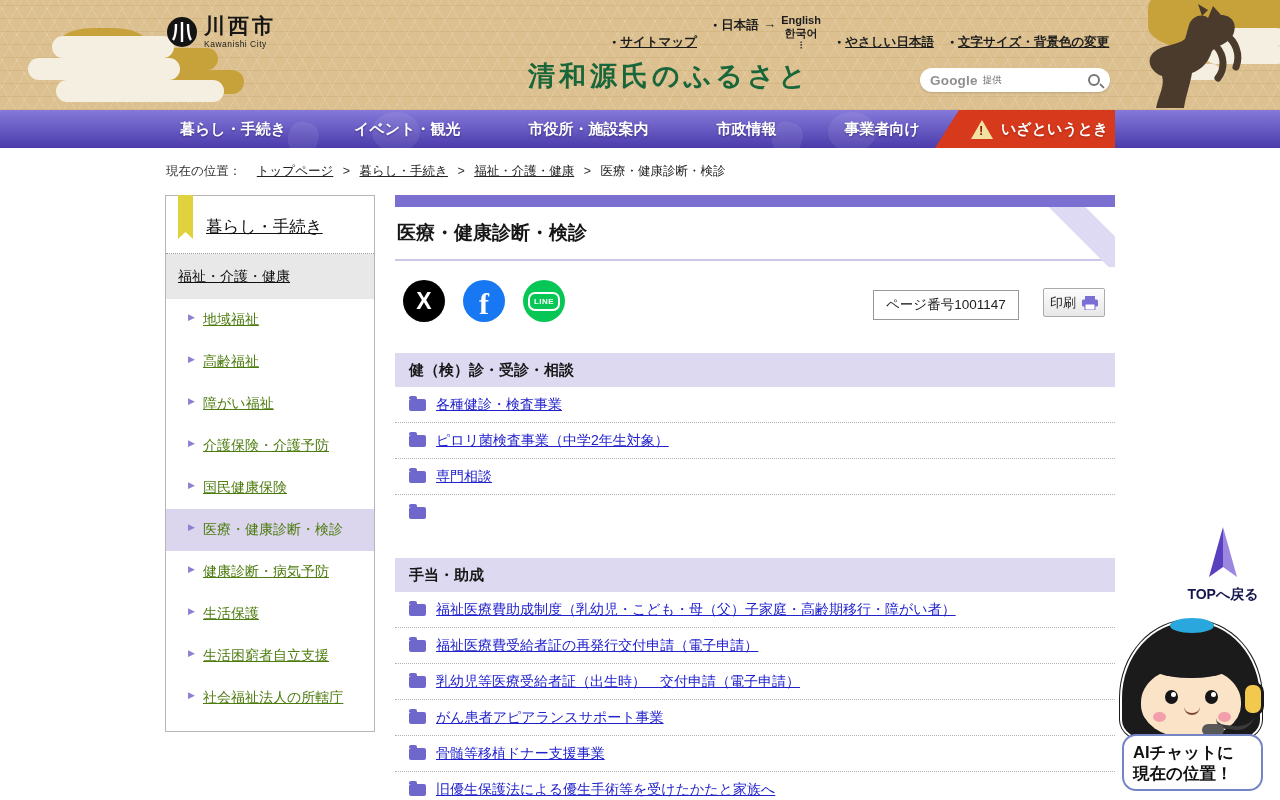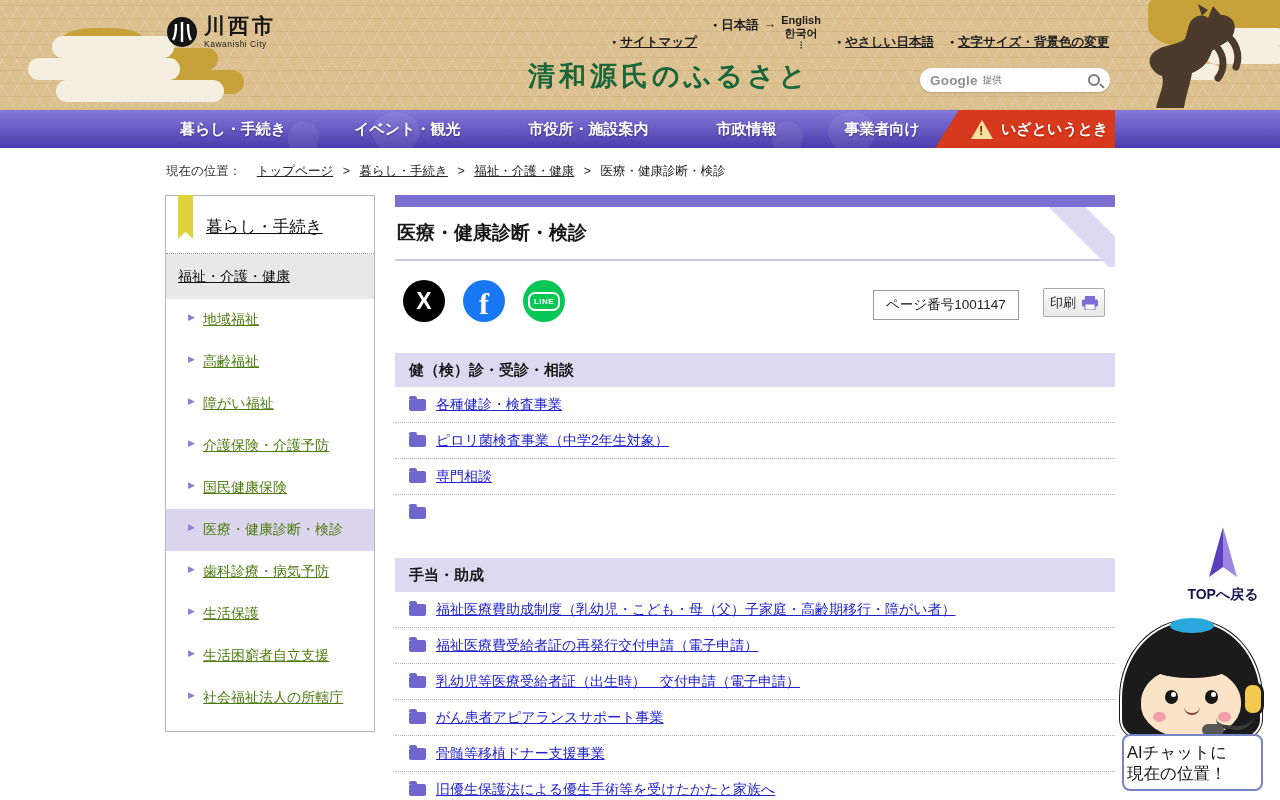--- a/index.html
+++ b/index.html
@@ -126,22 +126,22 @@
   .bangs{position:absolute;left:27px;top:48px;width:92px;height:20px;background:#1b1b1b;border-radius:0 0 44px 44px / 0 0 16px 16px;}
   .eye{position:absolute;top:80px;width:13px;height:14px;background:#161616;border-radius:50%;}
   .eye::after{content:"";position:absolute;left:6px;top:2px;width:5px;height:5px;background:#fff;border-radius:50%;}
   .eye-l{left:47px;} .eye-r{left:87px;}
   .blush{position:absolute;top:102px;width:13px;height:10px;background:#ef93a5;border-radius:50%;opacity:.85;}
   .blush-l{left:35px;} .blush-r{left:100px;}
   .mouth{position:absolute;left:66px;top:96px;width:16px;height:9px;border-bottom:2px solid #7a4a32;border-radius:0 0 10px 10px;}
   .earcup{position:absolute;left:124px;top:72px;width:22px;height:34px;background:#f2c94c;border:3px solid #1b1b1b;border-radius:10px;}
   .mic-arm{position:absolute;left:98px;top:102px;width:38px;height:18px;border-bottom:4px solid #3a3a3a;border-radius:0 0 18px 10px;transform:rotate(6deg);}
   .mic{position:absolute;left:84px;top:114px;width:22px;height:12px;background:#585858;border-radius:6px;}
-  .ai-bubble{position:absolute;left:4px;top:124px;width:141px;background:#fff;border:2px solid #7584c4;border-radius:8px;
-    padding:6px 3px;font-size:16.5px;font-weight:400;color:#111;line-height:1.25;}
+  .ai-bubble{position:absolute;left:4px;top:124px;width:141px;background:#fff;border:2px solid #7584c4;border-radius:14px;
+    padding:6px 9px;font-size:16.5px;font-weight:700;color:#111;line-height:1.25;}
 </style>
 </head>
 <body>
 
 <div class="page">
 
   <div class="header">
     <div class="cloud gold g3"></div>
     <div class="cloud gold g1"></div>
     <div class="cloud gold g2"></div>
@@ -244,21 +244,21 @@
     <div class="side-item">
       <span class="tri">▶</span><a>介護保険・介護予防</a>
     </div>
     <div class="side-item">
       <span class="tri">▶</span><a>国民健康保険</a>
     </div>
     <div class="side-item current">
       <span class="tri">▶</span><a>医療・健康診断・検診</a>
     </div>
     <div class="side-item">
-      <span class="tri">▶</span><a>歯科診療・病気予防</a>
+      <span class="tri">▶</span><a>健康診断・病気予防</a>
     </div>
     <div class="side-item">
       <span class="tri">▶</span><a>生活保護</a>
     </div>
     <div class="side-item">
       <span class="tri">▶</span><a>生活困窮者自立支援</a>
     </div>
     <div class="side-item">
       <span class="tri">▶</span><a>社会福祉法人の所轄庁</a>
     </div>

